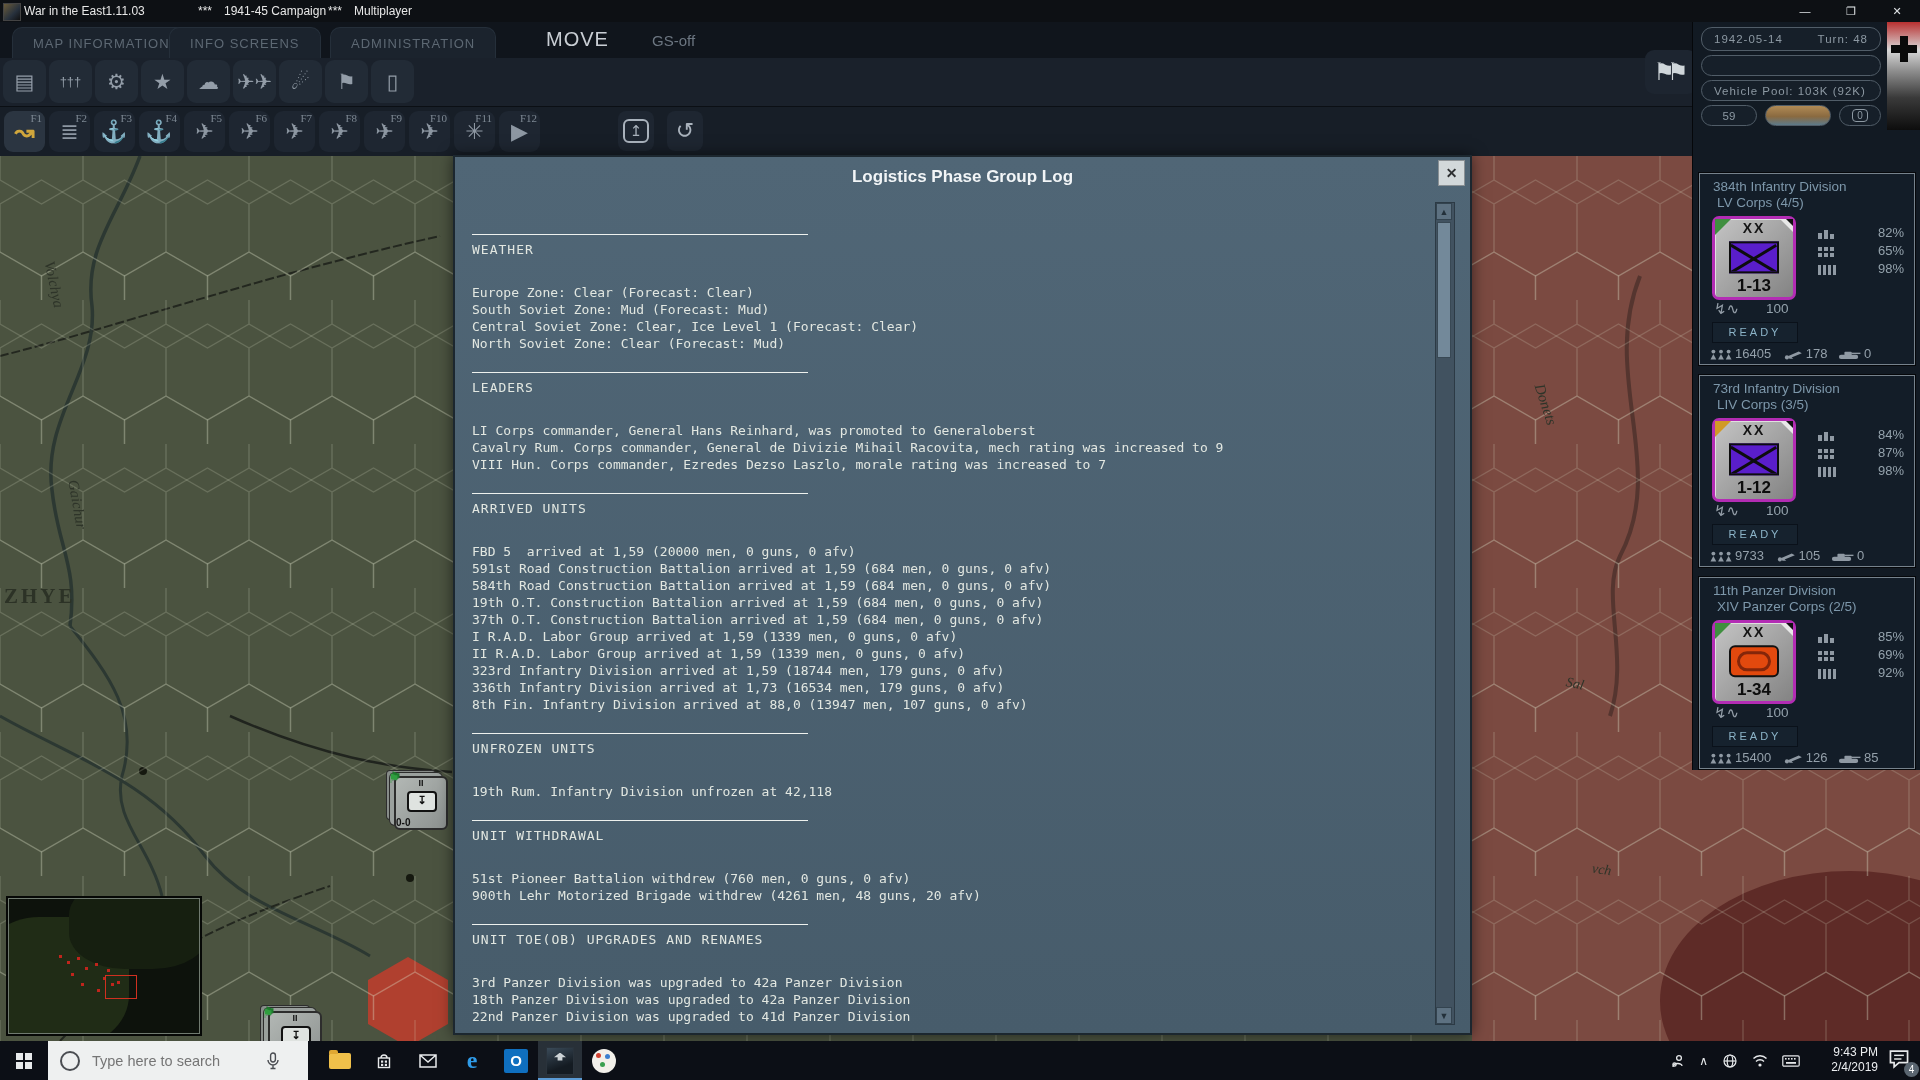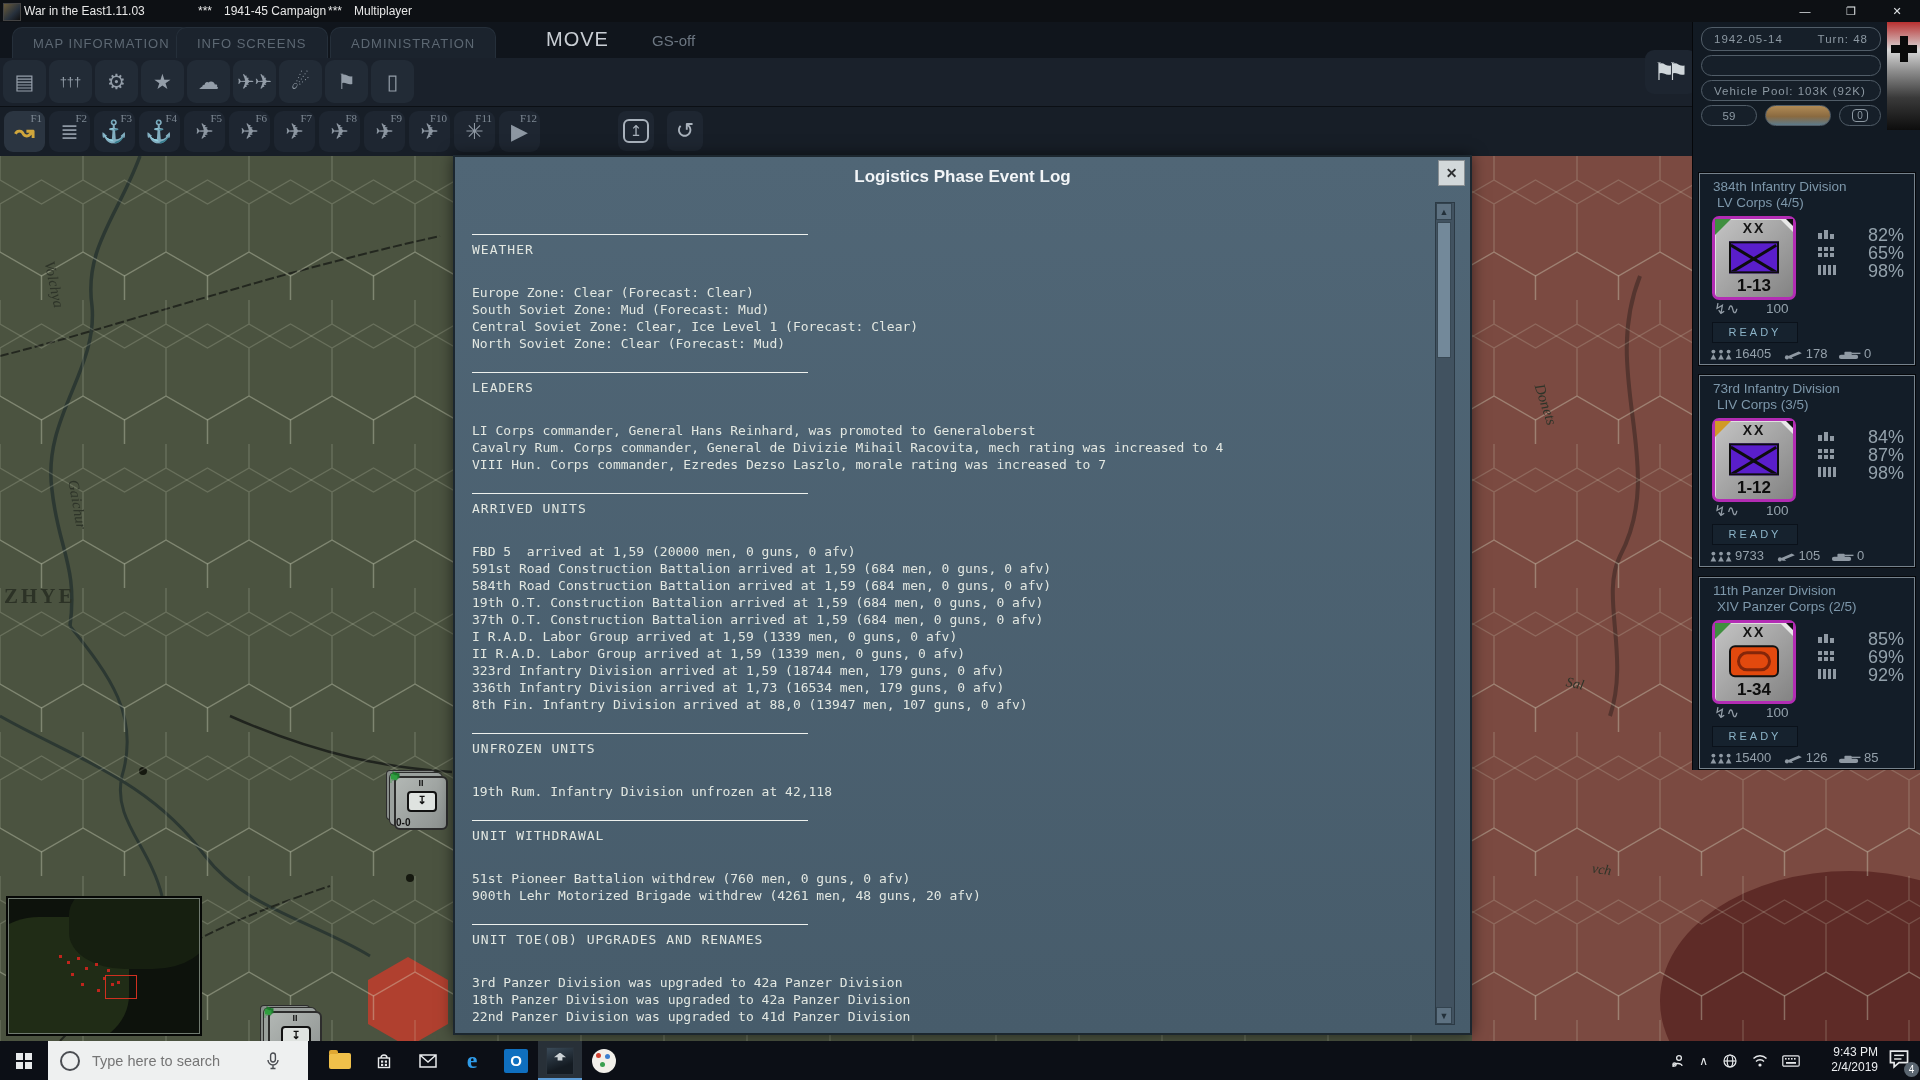--- a/index.html
+++ b/index.html
@@ -90,21 +90,21 @@
   .uc-sym{position:absolute;left:50%;top:50%;transform:translate(-50%,-52%);width:46px;height:28px;}
   .sym-inf{background:#5a1ecb;border:2px solid #0d0d0d;overflow:hidden;}
   .sym-inf::before,.sym-inf::after{content:'';position:absolute;left:-8%;width:116%;top:50%;height:3px;background:#0d0d0d;}
   .sym-inf::before{transform:rotate(31deg);}
   .sym-inf::after{transform:rotate(-31deg);}
   .sym-arm{background:#e2490e;border:2px solid #111;border-radius:6px;}
   .sym-arm::after{content:'';position:absolute;left:6px;right:6px;top:4px;bottom:4px;border:3px solid #84260a;border-radius:12px;}
   .uc-str{position:absolute;left:0;right:0;bottom:1px;text-align:center;font-size:17px;font-weight:bold;color:#0d0d0d;}
   .uc-stats{position:absolute;left:116px;top:50px;width:88px;}
   .uc-stat-row{position:relative;height:18px;}
-  .uc-stat-val{position:absolute;right:0;top:1px;font-size:18px;color:#94a2ac;}
+  .uc-stat-val{position:absolute;right:0;top:1px;font-size:13px;color:#94a2ac;}
   .st-ico{position:absolute;left:2px;top:4px;width:22px;height:11px;}
   .st-ico i{position:absolute;background:#8f99a3;bottom:0;}
   .uc-move{position:absolute;left:14px;top:126px;color:#939da7;font-size:15px;}
   .uc-move .mv-val{position:absolute;left:52px;top:1px;font-size:13.5px;color:#94a2ac;}
   .uc-ready{position:absolute;left:12px;top:148px;width:84px;height:19px;background:#16222e;border:1px solid #0a111a;
       color:#8cb4c8;font-size:11px;letter-spacing:3px;text-align:center;line-height:19px;}
   .uc-bottom{position:absolute;left:10px;right:6px;top:172px;height:16px;color:#94a0aa;font-size:13px;}
   .uc-bottom svg{vertical-align:-2px;}
   .uc-bv{display:inline-block;margin:0 6px 0 3px;}
 
@@ -256,21 +256,21 @@
   <span class="tb-text" style="left:354px">Multiplayer</span>
   <div class="win-btns">
     <div class="win-btn">—</div>
     <div class="win-btn">❐</div>
     <div class="win-btn">✕</div>
   </div>
 </div>
 
 <div class="menubar">
   <div class="menu-tab" style="left:12px">MAP INFORMATION</div>
-  <div class="menu-tab" style="left:176px">INFO SCREENS</div>
+  <div class="menu-tab" style="left:169px">INFO SCREENS</div>
   <div class="menu-tab" style="left:330px">ADMINISTRATION</div>
   <div class="menu-move">MOVE</div>
   <div class="menu-gs">GS-off</div>
 </div>
 
 <div class="toolbar1">
     <div class="tbtn">
       <span class="glyph">▤</span>
     </div>
     <div class="tbtn">
@@ -617,38 +617,38 @@
           </svg><span class="uc-bv">126</span>
       <svg width="24" height="11">
             <use href="#i-tank" style="color:#8f99a3"></use>
           </svg><span class="uc-bv">85</span>
     </div>
   </div>
     </div>
 </div>
 
 <div class="dialog">
-  <div class="dlg-title">Logistics Phase Event Log</div>
+  <div class="dlg-title">Logistics Phase Group Log</div>
   <div class="dlg-close">
       <span>✕</span>
     </div>
   <div class="dlg-body">
       <div class="log-section">
         <div class="log-rule"></div>
         <div class="log-heading">WEATHER</div>
         <div class="log-line">Europe Zone: Clear (Forecast: Clear)</div>
         <div class="log-line">South Soviet Zone: Mud (Forecast: Mud)</div>
         <div class="log-line">Central Soviet Zone: Clear, Ice Level 1 (Forecast: Clear)</div>
         <div class="log-line">North Soviet Zone: Clear (Forecast: Mud)</div>
       </div>
       <div class="log-section">
         <div class="log-rule"></div>
         <div class="log-heading">LEADERS</div>
         <div class="log-line">LI Corps commander, General Hans Reinhard, was promoted to Generaloberst</div>
-        <div class="log-line">Cavalry Rum. Corps commander, General de Divizie Mihail Racovita, mech rating was increased to 4</div>
+        <div class="log-line">Cavalry Rum. Corps commander, General de Divizie Mihail Racovita, mech rating was increased to 9</div>
         <div class="log-line">VIII Hun. Corps commander, Ezredes Dezso Laszlo, morale rating was increased to 7</div>
       </div>
       <div class="log-section">
         <div class="log-rule"></div>
         <div class="log-heading">ARRIVED UNITS</div>
         <div class="log-line">FBD 5  arrived at 1,59 (20000 men, 0 guns, 0 afv)</div>
         <div class="log-line">591st Road Construction Battalion arrived at 1,59 (684 men, 0 guns, 0 afv)</div>
         <div class="log-line">584th Road Construction Battalion arrived at 1,59 (684 men, 0 guns, 0 afv)</div>
         <div class="log-line">19th O.T. Construction Battalion arrived at 1,59 (684 men, 0 guns, 0 afv)</div>
         <div class="log-line">37th O.T. Construction Battalion arrived at 1,59 (684 men, 0 guns, 0 afv)</div>

